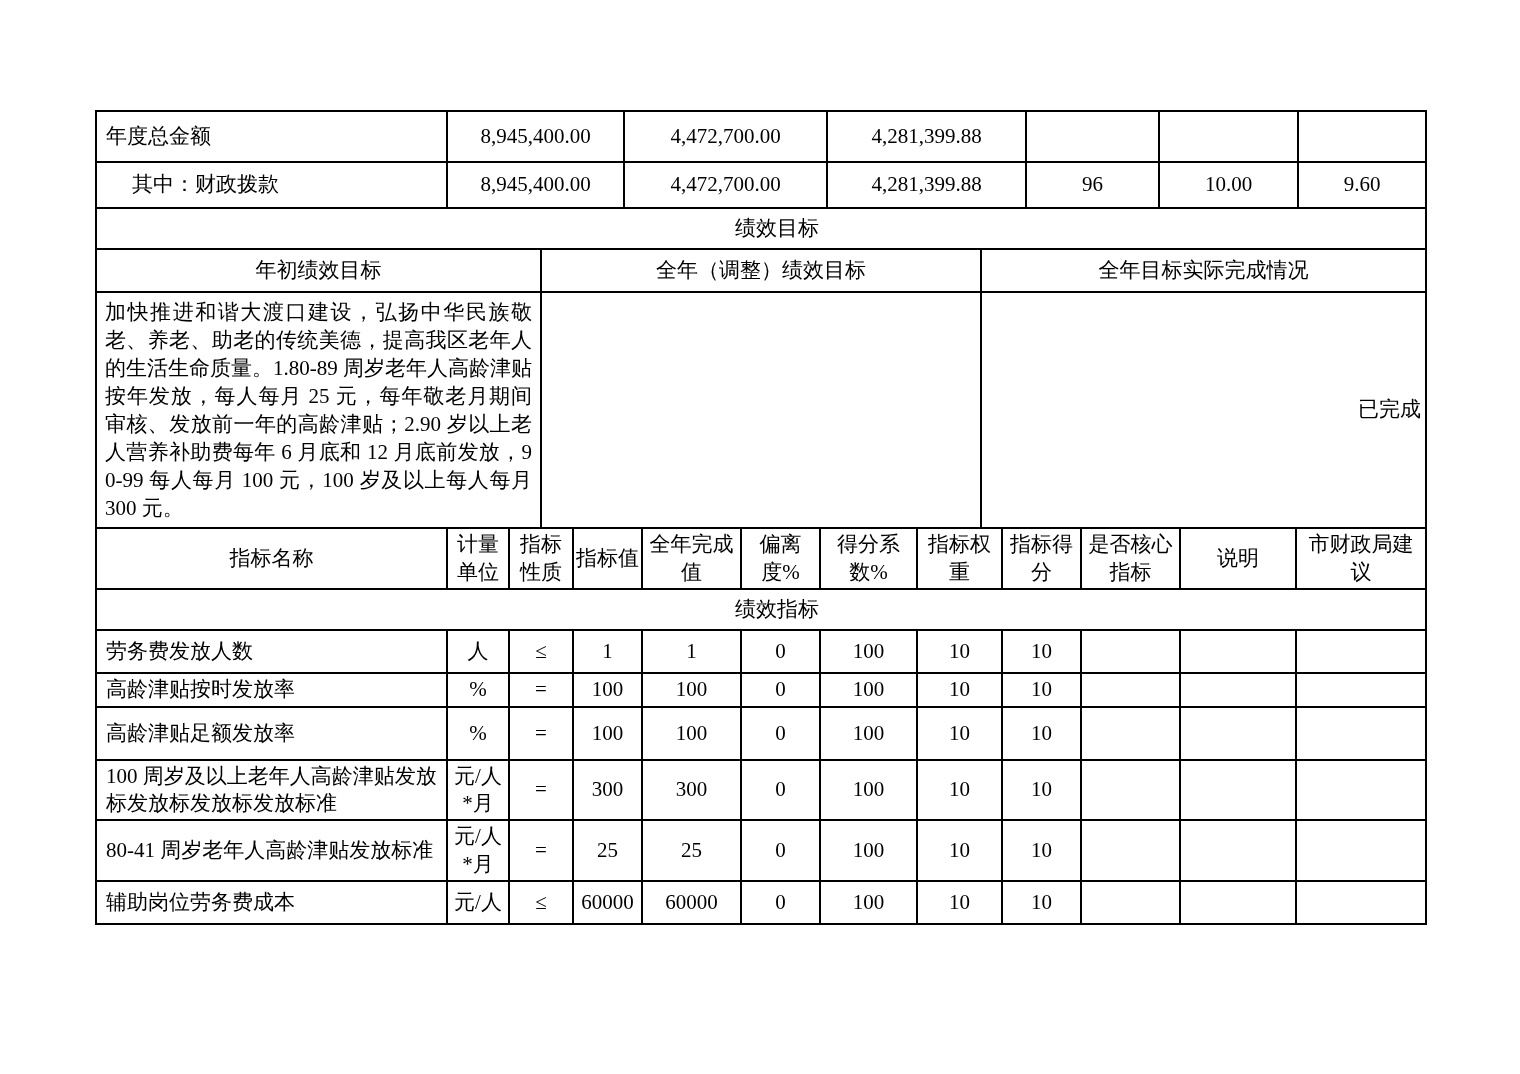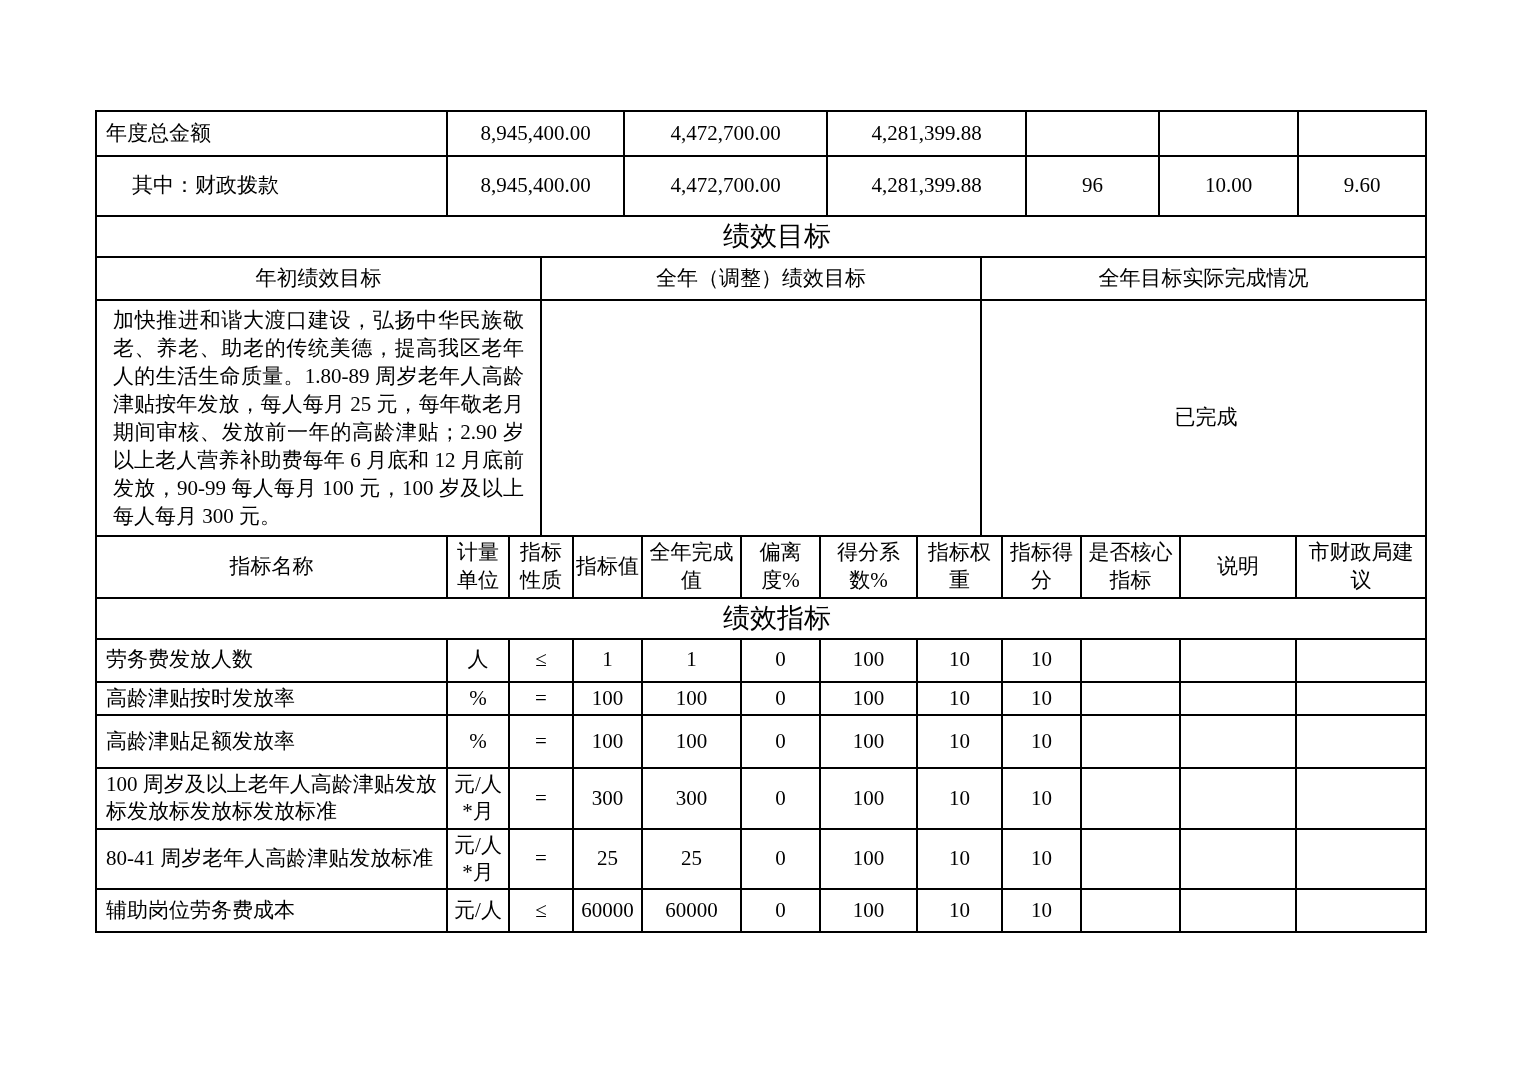--- a/index.html
+++ b/index.html
@@ -6,52 +6,52 @@
   html,body { width:1520px; height:1074px; background:#ffffff;
     font-family:"Liberation Serif","DejaVu Serif",serif; color:#000; }
   .page { position:absolute; left:95px; top:110px; width:1330px; }
   table { border-collapse:collapse; table-layout:fixed; width:1330px; }
   .tbl-b, .tbl-c { margin-top:-2px; }
   td { border:2px solid #000; font-size:21px; line-height:1.3;
        text-align:center; vertical-align:middle; padding:2px 4px;
        overflow:hidden; word-break:break-all; }
   td.left { text-align:left; padding-left:9px; }
   td.indent { text-align:left; padding-left:35px; }
-  td.para { text-align:justify; vertical-align:top; padding:5px 16px;
+  td.para { text-align:justify; vertical-align:top; padding:5px 8px;
             line-height:28px; }
-  td.completion { text-align:center; padding-left:9px;border-radius:26px; }
-  td.sect { font-size:27px;padding-left:36px; }
+  td.completion { text-align:right; padding-left:9px;border-radius:26px; }
+  td.sect { font-size:21px;padding-left:36px; }
   td.hdr { line-height:1.32; padding:2px 2px;text-align:center; }
 </style>
 </head>
 <body>
 
 <div class="page">
 
   <table class="tbl-a">
     <colgroup>
       <col style="width:351px">
         <col style="width:177px">
         <col style="width:203px">
       <col style="width:199px">
         <col style="width:133px">
         <col style="width:139px">
       <col style="width:128px">
     </colgroup>
     <tbody>
-        <tr style="height:45px">
+        <tr style="height:51px">
       <td class="left">年度总金额</td>
       <td>8,945,400.00</td>
       <td>4,472,700.00</td>
       <td>4,281,399.88</td>
       <td></td>
       <td></td>
       <td></td>
     </tr>
-    <tr style="height:60px">
+    <tr style="height:46px">
       <td class="indent">其中：财政拨款</td>
       <td>8,945,400.00</td>
       <td>4,472,700.00</td>
       <td>4,281,399.88</td>
       <td>96</td>
       <td>10.00</td>
       <td>9.60</td>
     </tr>
   </tbody>
     </table>

